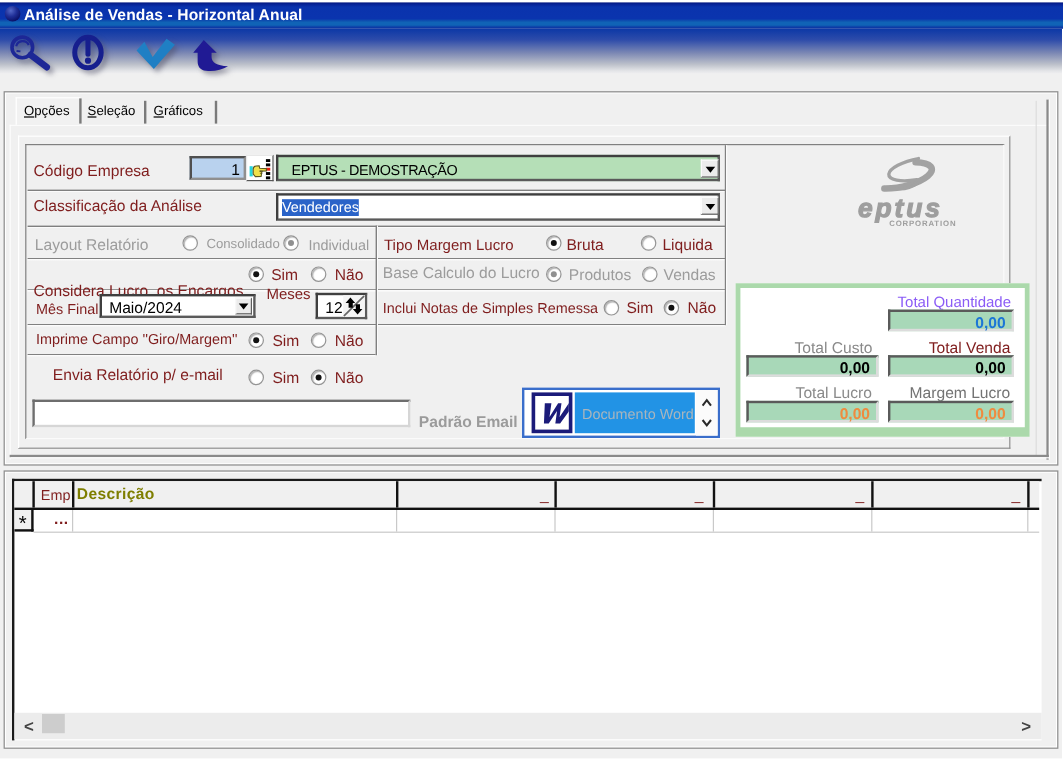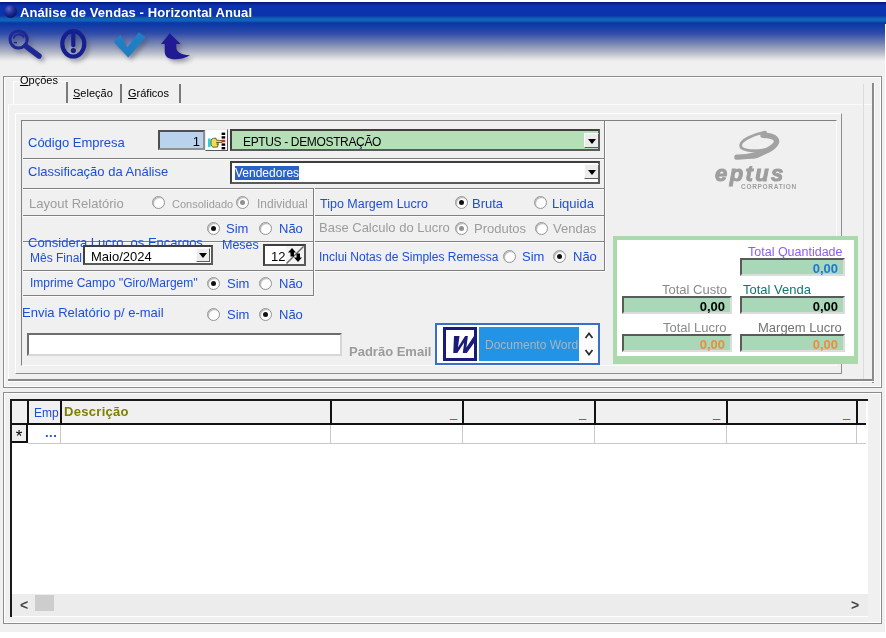--- a/index.html
+++ b/index.html
@@ -1,19 +1,19 @@
 <!DOCTYPE html>
 <html><head>
 <meta charset="utf-8">
 <style>
 *{margin:0;padding:0;box-sizing:border-box}
 html,body{width:886px;height:638px;background:#fff;overflow:hidden}
 body{font-family:"Liberation Sans",sans-serif;position:relative}
 .a{position:absolute}
-.lbl{position:absolute;font-size:13px;color:#1d4ed8;white-space:nowrap;line-height:14px}
+.lbl{position:absolute;font-size:13px;color:#7f1d1d;white-space:nowrap;line-height:14px}
 .dis{color:#9c9c9c}
 .bold{font-weight:bold}
 #winbg{left:0;top:24px;width:885px;height:608px;background:#f0f0f0}
 #title{left:0;top:2px;width:886px;height:22px;background:linear-gradient(180deg,#02177f 0%,#07259a 8%,#0a33ad 18%,#0a34ae 62%,#0e55b0 71%,#1063b6 76%,#1063b6 86%,#0c3aa6 94%,#11379f 100%)}
 #titletext{left:20px;top:5px;font-size:13px;font-weight:bold;color:#fff;letter-spacing:0.1px;position:absolute}
 #sphere{left:4px;top:5px;width:13px;height:13px;border-radius:50%;background:radial-gradient(circle at 38% 30%,#5468c8 0%,#202f97 40%,#0a1168 75%,#060d52 100%)}
 #toolbar{left:0;top:24px;width:885px;height:37px;background:linear-gradient(180deg,#0c38a6 0%,#2e4caa 25%,#7d89b4 55%,#bcc0ca 80%,#e4e5e8 95%,#ededef 100%)}
 #icons{left:0;top:24px;width:230px;height:40px}
 #icons svg{position:absolute;left:0;top:0;filter:drop-shadow(3px 3px 2px rgba(75,75,100,.5))}
 .etch{border:1px solid #8c8c8c;box-shadow:inset 1px 1px 0 #fff,inset -1px -1px 0 #fff}
@@ -64,21 +64,21 @@
 <div class="a etch" id="panel2"></div>
 
 <div id="tabline" class="a"></div>
 <div class="a" style="left:863px;top:84px;width:1px;height:297px;background:#dcdcdc"></div>
 <div class="a" style="left:872px;top:83px;width:2px;height:300px;background:#8a8a8a"></div>
 <div class="a" style="left:874px;top:83px;width:1px;height:300px;background:#fdfdfd"></div>
 <div class="a" style="left:8px;top:104px;width:1px;height:279px;background:#fdfdfd"></div>
 <div class="a" style="left:8px;top:379px;width:866px;height:2px;background:#8a8a8a"></div>
 <div class="a" style="left:9px;top:381px;width:866px;height:1px;background:#fdfdfd"></div>
 <div class="a" style="left:13px;top:81px;width:54px;height:23px;background:#f1f1f1;border-top:1px solid #fff;border-left:1px solid #fff"></div>
-<div class="tabtext" style="left:20px;top:74px"><u>O</u>pções</div>
+<div class="tabtext" style="left:20px;top:87px"><u>O</u>pções</div>
 <div class="tabtext" style="left:73px;top:87px"><u>S</u>eleção</div>
 <div class="tabtext" style="left:128px;top:87px"><u>G</u>ráficos</div>
 <div class="tabsep" style="left:66px;top:82px;height:21px"></div>
 <div class="tabsep" style="left:120px;top:84px;height:19px"></div>
 <div class="tabsep" style="left:179px;top:84px;height:19px"></div>
 
 <div class="a" id="optout"></div>
 <div class="a" id="optin"></div>
 
 <div class="hline" style="left:23px;top:158px;width:582px"></div>
@@ -150,21 +150,21 @@
 <div class="lbl" style="left:522px;top:250px">Sim</div>
 <div class="radio sel" style="left:553px;top:250px"></div>
 <div class="lbl" style="left:573px;top:250px">Não</div>
 
 <div class="lbl" style="left:30px;top:276px;font-size:12px">Imprime Campo ''Giro/Margem''</div>
 <div class="radio sel" style="left:207px;top:277px"></div>
 <div class="lbl" style="left:227px;top:277px">Sim</div>
 <div class="radio" style="left:259px;top:277px"></div>
 <div class="lbl" style="left:279px;top:277px">Não</div>
 
-<div class="lbl" style="left:22px;top:306px">Envia Relatório p/ e-mail</div>
+<div class="lbl" style="left:44px;top:306px">Envia Relatório p/ e-mail</div>
 <div class="radio" style="left:207px;top:308px"></div>
 <div class="lbl" style="left:227px;top:308px">Sim</div>
 <div class="radio sel" style="left:259px;top:308px"></div>
 <div class="lbl" style="left:279px;top:308px">Não</div>
 
 <div class="a" style="left:27px;top:333px;width:315px;height:23px;background:#fff;border:2px solid;border-color:#6e6e6e #d6d6d6 #d6d6d6 #6e6e6e"></div>
 <div class="lbl bold" style="left:349px;top:345px;color:#9b9b9b">Padrão Email</div>
 
 <div class="a" style="left:435px;top:323px;width:165px;height:42px;background:#fff;border:2px solid #3a6ecb"></div>
 <div class="a" style="left:443px;top:327px;width:34px;height:34px;background:#fff;border:3px solid #1b1b7a"><svg width="28" height="28" viewBox="0 0 28 28">
@@ -191,21 +191,21 @@
 <text x="10" y="52.5" font-family="Liberation Sans" font-size="22" font-weight="bold" font-style="italic" fill="#9e9e9e" stroke="#9e9e9e" stroke-width="1" letter-spacing="2.4">eptus</text>
 <text x="36" y="60.5" font-family="Liberation Sans" font-size="6.5" font-weight="bold" fill="#9e9e9e" letter-spacing="0.7">CORPORATION</text>
 </svg>
 </div>
 
 <div class="a" style="left:613px;top:236px;width:245px;height:128px;background:#fff;border:4px solid #abd9ab;border-bottom:8px solid #abd9ab"></div>
 <div class="lbl" style="left:748px;top:245px;color:#8b5cf6;font-size:12.5px">Total Quantidade</div>
 <div class="a sunk" style="left:740px;top:258px;width:105px;height:18px;background:#a8d8b8;font-size:13px;font-weight:bold;color:#1c76d6;text-align:right;padding:1px 5px 0 0">0,00</div>
 <div class="lbl" style="left:662px;top:283px;color:#8a8a8a">Total Custo</div>
 <div class="a sunk" style="left:622px;top:296px;width:110px;height:18px;background:#a8d8b8;font-size:13px;font-weight:bold;color:#000;text-align:right;padding:1px 5px 0 0">0,00</div>
-<div class="lbl" style="left:743px;top:283px;color:#0f766e">Total Venda</div>
+<div class="lbl" style="left:774px;top:283px;color:#7f1d1d">Total Venda</div>
 <div class="a sunk" style="left:740px;top:296px;width:105px;height:18px;background:#a8d8b8;font-size:13px;font-weight:bold;color:#000;text-align:right;padding:1px 5px 0 0">0,00</div>
 <div class="lbl" style="left:663px;top:321px;color:#8a8a8a">Total Lucro</div>
 <div class="a sunk" style="left:622px;top:334px;width:110px;height:18px;background:#a8d8b8;font-size:13px;font-weight:bold;color:#ef8b3f;text-align:right;padding:1px 5px 0 0">0,00</div>
 <div class="lbl" style="left:758px;top:321px;color:#737373">Margem Lucro</div>
 <div class="a sunk" style="left:740px;top:334px;width:105px;height:18px;background:#a8d8b8;font-size:13px;font-weight:bold;color:#ef8b3f;text-align:right;padding:1px 5px 0 0">0,00</div>
 
 <div class="a" id="gridframe"></div>
 <div class="gh" style="left:12px;top:401px;width:854px;height:22px"></div>
 <div class="colsepb" style="left:27px;top:401px;height:22px"></div>
 <div class="colsepb" style="left:60px;top:401px;height:22px"></div>

